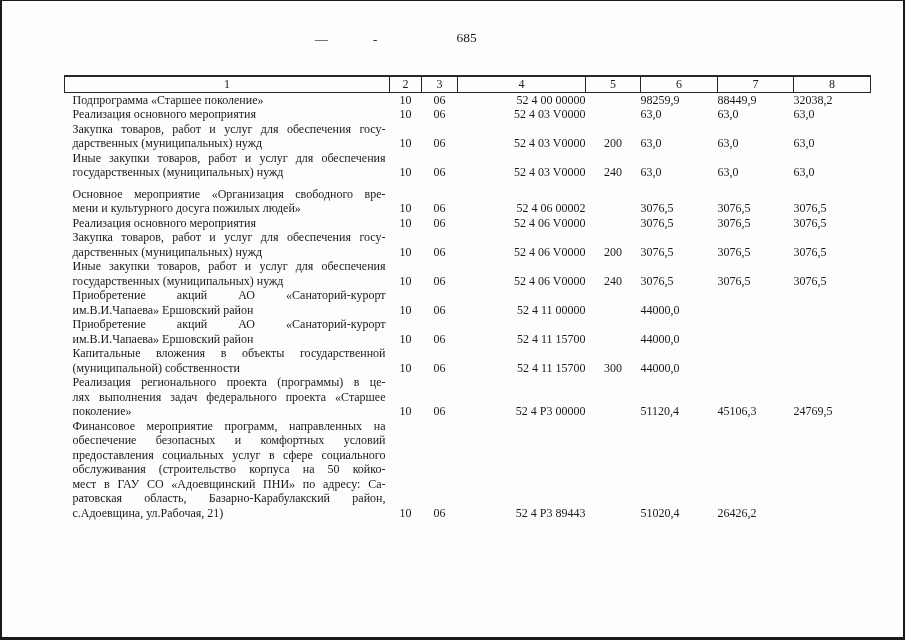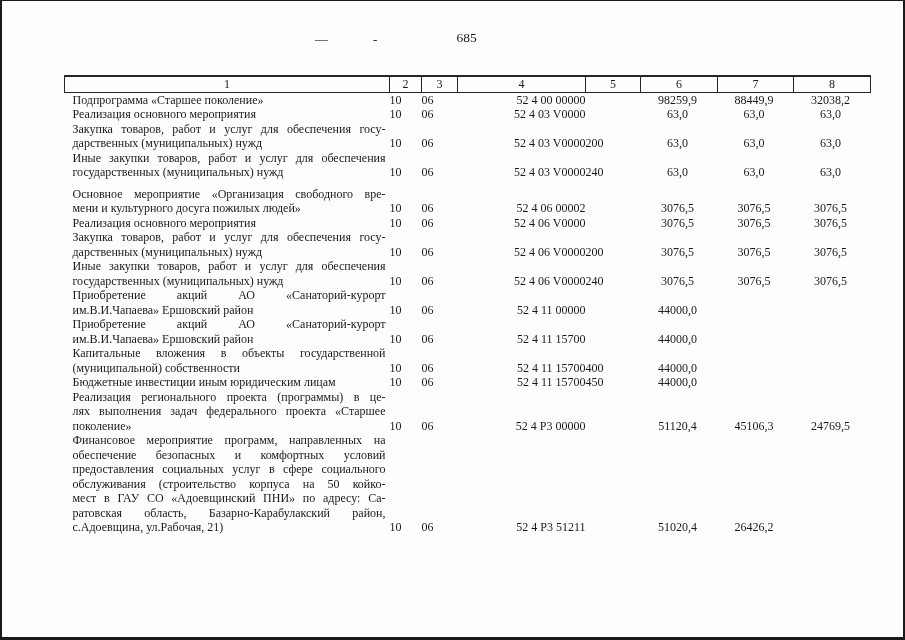--- a/index.html
+++ b/index.html
@@ -21,23 +21,23 @@
     font-size: 12px; line-height: 14.5px;
   }
   thead th {
     border: 1px solid #262626; border-top-width: 2px;
     font-weight: normal; font-size: 12px; height: 13px; padding: 0; text-align: center;
   }
   tbody td { padding: 0; vertical-align: bottom; }
   td.c1 { padding: 0 4px 0 8px; vertical-align: top; }
   .name-line { text-align: justify; text-align-last: justify; }
   .name-line:last-child { text-align: left; text-align-last: left; }
-  td.c2, td.c3, td.c5 { text-align: left; }
+  td.c2, td.c3, td.c5 { text-align: center; }
   td.c4 { text-align: right; padding-left: 16px; }
-  td.c6, td.c7, td.c8 { text-align: center; padding-right: 3px; }
+  td.c6, td.c7, td.c8 { text-align: left; padding-right: 3px; }
   tr.gap td { padding-top: 7px; margin-top: 35px; }
   td.v-top { vertical-align: top; }
 </style>
 </head>
 <body>
 
 <div class="page-number">685</div>
 <span class="dash dash-long">—</span>
 <span class="dash dash-short">-</span>
 
@@ -193,33 +193,21 @@
         <td class="c8"></td>
       </tr>
       <tr>
         <td class="c1">
           <div class="name-line">Капитальные вложения в объекты государственной</div>
           <div class="name-line">(муниципальной) собственности</div>
         </td>
         <td class="c2">10</td>
         <td class="c3">06</td>
         <td class="c4">52 4 11 15700</td>
-        <td class="c5">400</td>
-        <td class="c6">44000,0</td>
-        <td class="c7"></td>
-        <td class="c8"></td>
-      </tr>
-      <tr>
-        <td class="c1">
-          <div class="name-line">Бюджетные инвестиции иным юридическим лицам</div>
-        </td>
-        <td class="c2">10</td>
-        <td class="c3">06</td>
-        <td class="c4">52 4 11 15700</td>
-        <td class="c5">450</td>
+        <td class="c5">300</td>
         <td class="c6">44000,0</td>
         <td class="c7"></td>
         <td class="c8"></td>
       </tr>
       <tr>
         <td class="c1">
           <div class="name-line">Реализация регионального проекта (программы) в це-</div>
           <div class="name-line">лях выполнения задач федерального проекта «Старшее</div>
           <div class="name-line">поколение»</div>
         </td>
@@ -236,20 +224,20 @@
           <div class="name-line">Финансовое мероприятие программ, направленных на</div>
           <div class="name-line">обеспечение безопасных и комфортных условий</div>
           <div class="name-line">предоставления социальных услуг в сфере социального</div>
           <div class="name-line">обслуживания (строительство корпуса на 50 койко-</div>
           <div class="name-line">мест в ГАУ СО «Адоевщинский ПНИ» по адресу: Са-</div>
           <div class="name-line">ратовская область, Базарно-Карабулакский район,</div>
           <div class="name-line">с.Адоевщина, ул.Рабочая, 21)</div>
         </td>
         <td class="c2">10</td>
         <td class="c3">06</td>
-        <td class="c4">52 4 P3 51211</td>
+        <td class="c4">52 4 P3 89443</td>
         <td class="c5"></td>
         <td class="c6">51020,4</td>
         <td class="c7">26426,2</td>
         <td class="c8"></td>
       </tr>
     </tbody>
 </table>
 
 </body></html>

